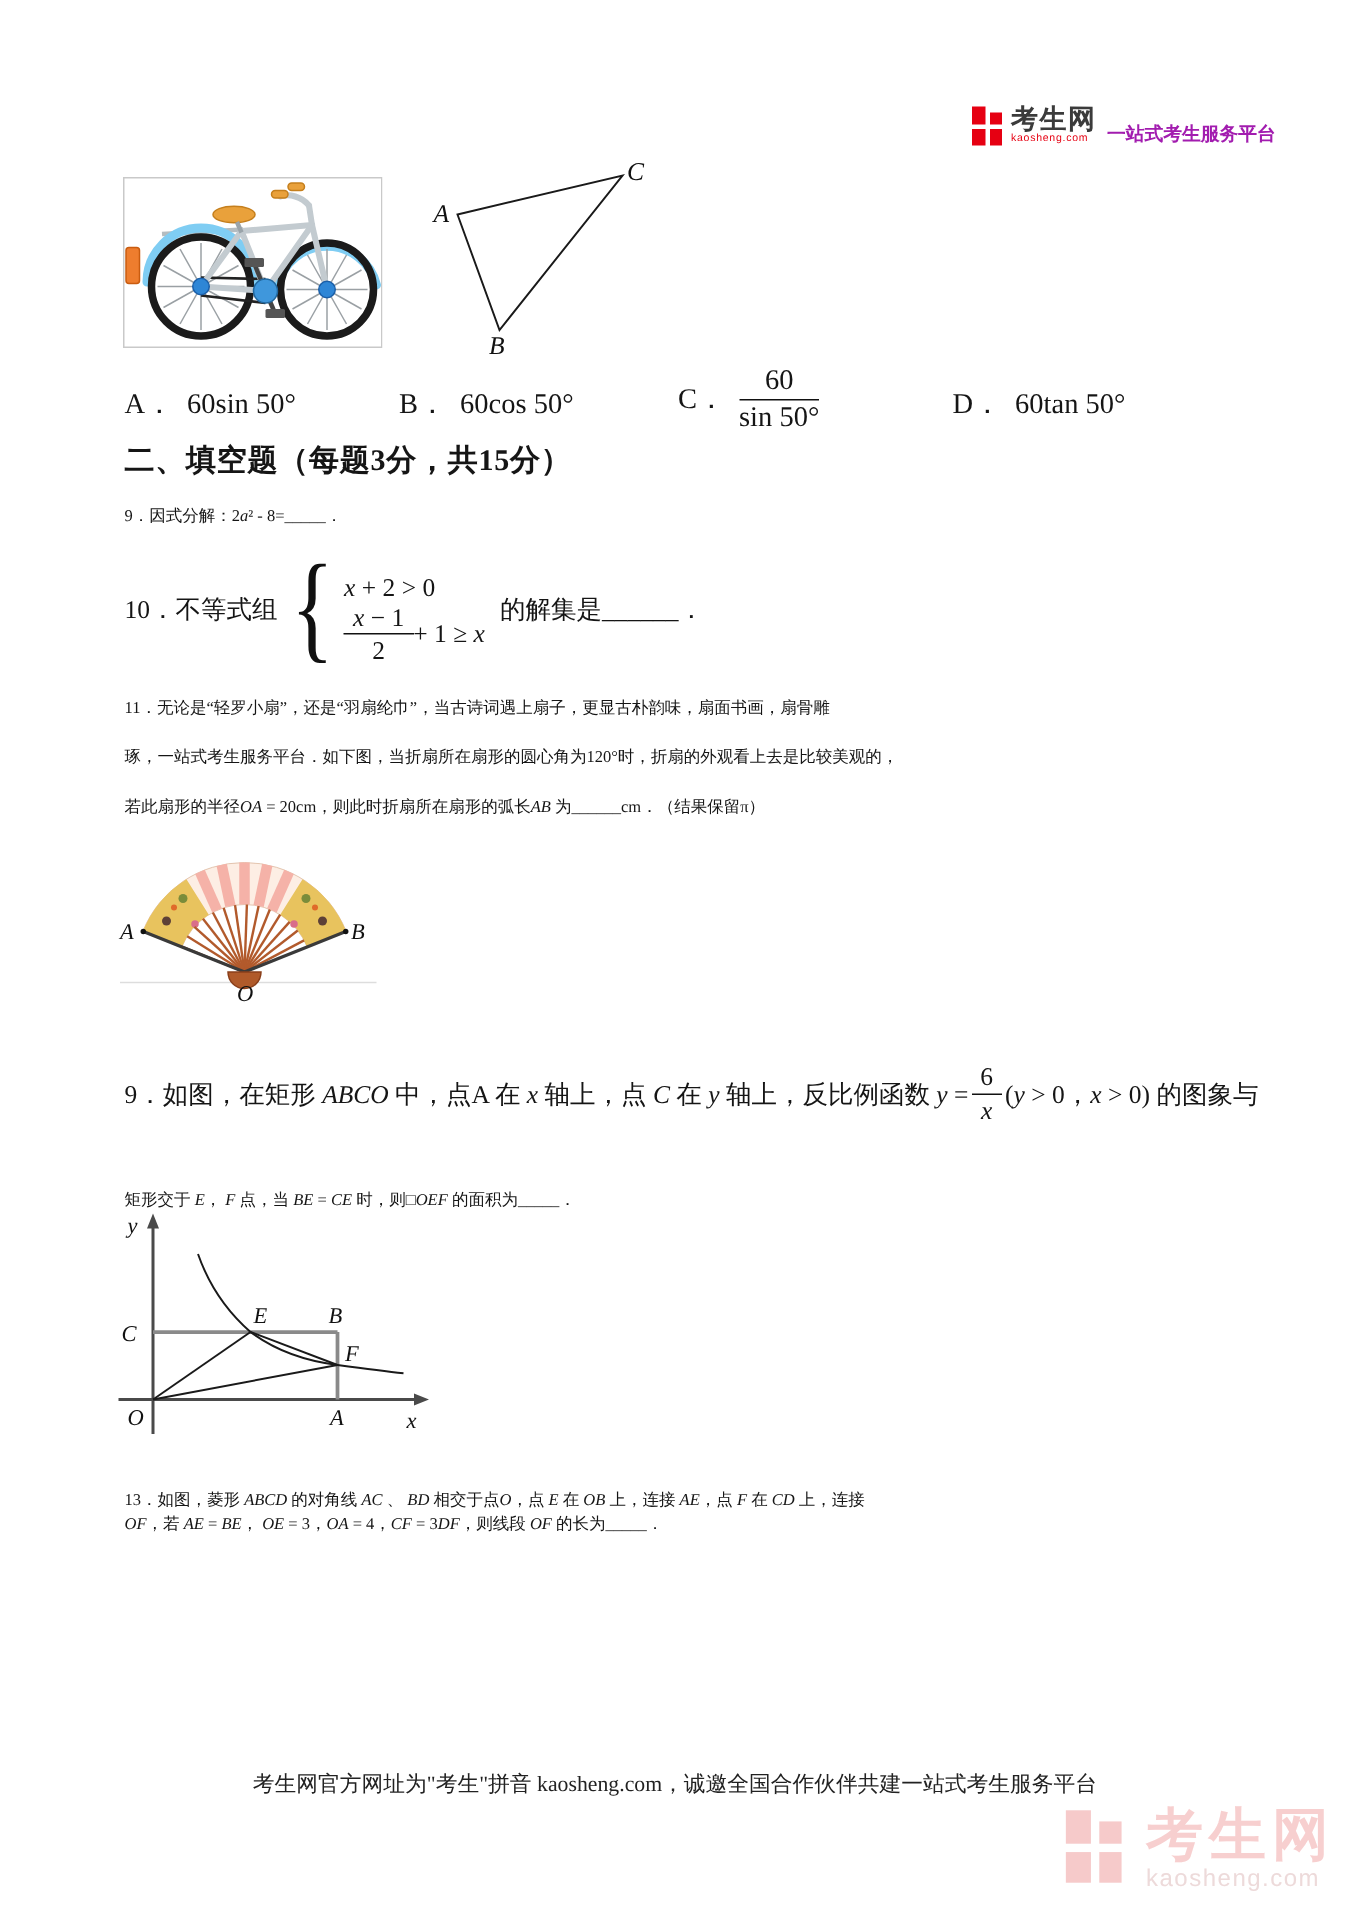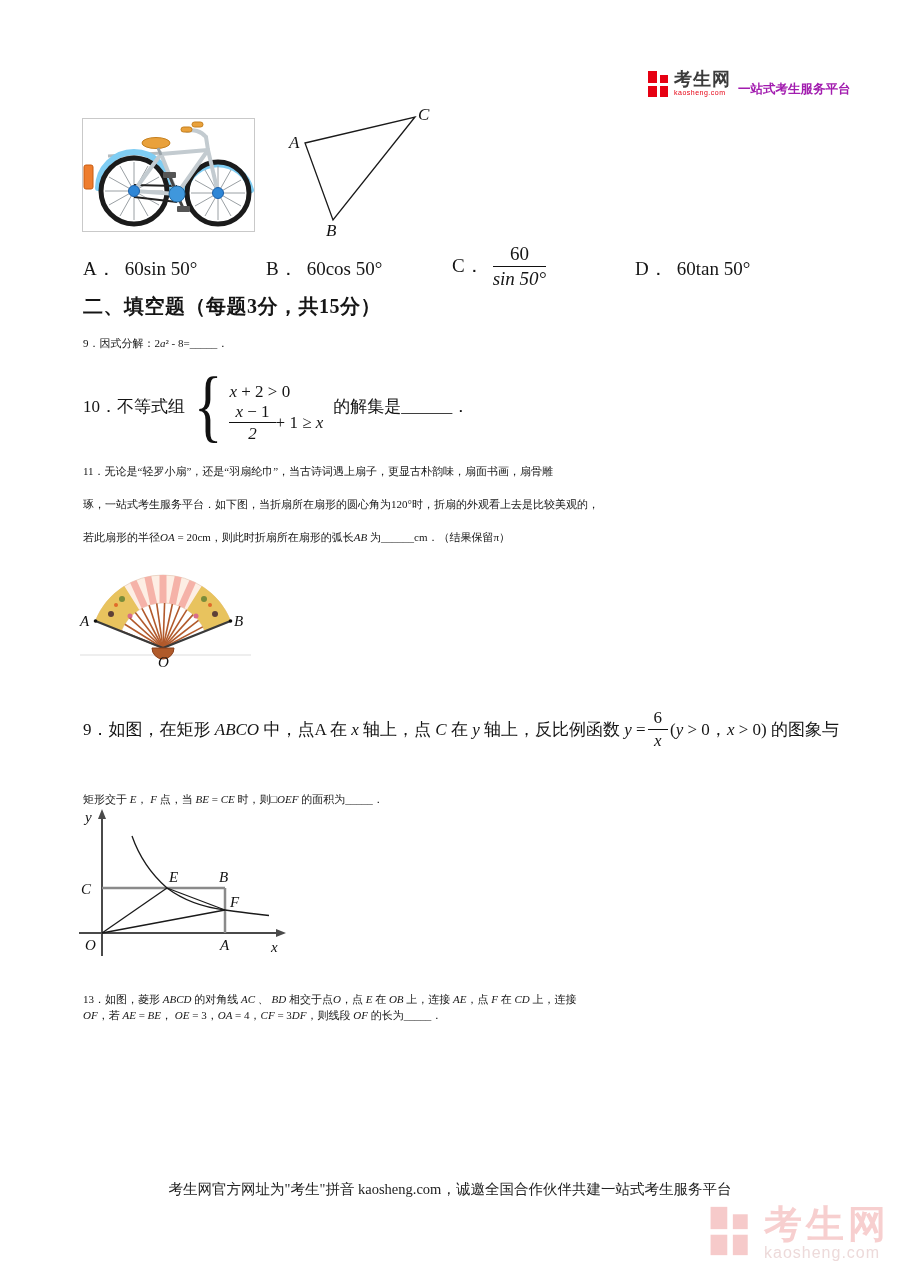--- a/index.html
+++ b/index.html
@@ -23,21 +23,21 @@
   svg text.lbl{font-family:"Liberation Serif","DejaVu Serif",serif;font-style:italic;fill:#111;}
   
   .opt{font-size:19px;white-space:nowrap;}
   .opt .key{margin-right:9px;}
   .optA{left:83px;top:256px;}
   .optB{left:266px;top:256px;}
   .optD{left:635px;top:256px;}
   .optC{left:452px;top:243px;display:flex;align-items:center;}
   .frac{display:inline-block;text-align:center;vertical-align:middle;line-height:1.15;}
   .frac .num{display:block;border-bottom:1.4px solid #111;padding:0 6px 1px 6px;}
-  .frac .den{display:block;padding-top:1px;font-style:italic;}
+  .frac .den{display:block;padding-top:1px;}
   
   .sec-title{left:83px;top:293px;font-size:20px;font-weight:bold;letter-spacing:.5px;}
   .qline{left:83px;font-size:11px;white-space:nowrap;}
   .q9{top:336px;}
   .q10{left:83px;top:368px;display:flex;align-items:center;font-size:17px;}
   .q10 .brace{font-size:80px;font-weight:400;line-height:.92;margin:0 2px 0 4px;
               transform:scaleX(.75);color:#111;}
   .sys{display:flex;flex-direction:column;justify-content:flex-end;height:76px;}
   .sys .row1{font-size:17px;padding-top:3px;}
   .sys .row2{display:flex;align-items:center;font-size:17px;}

